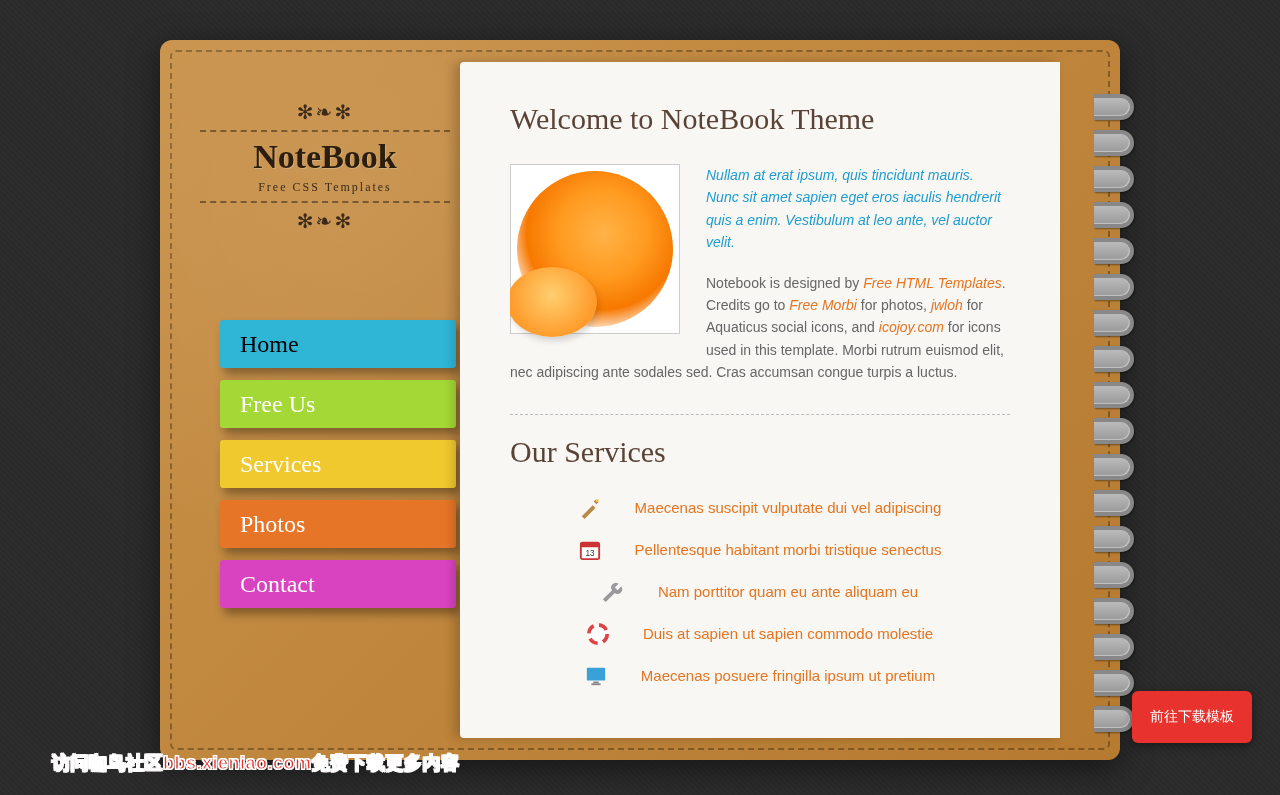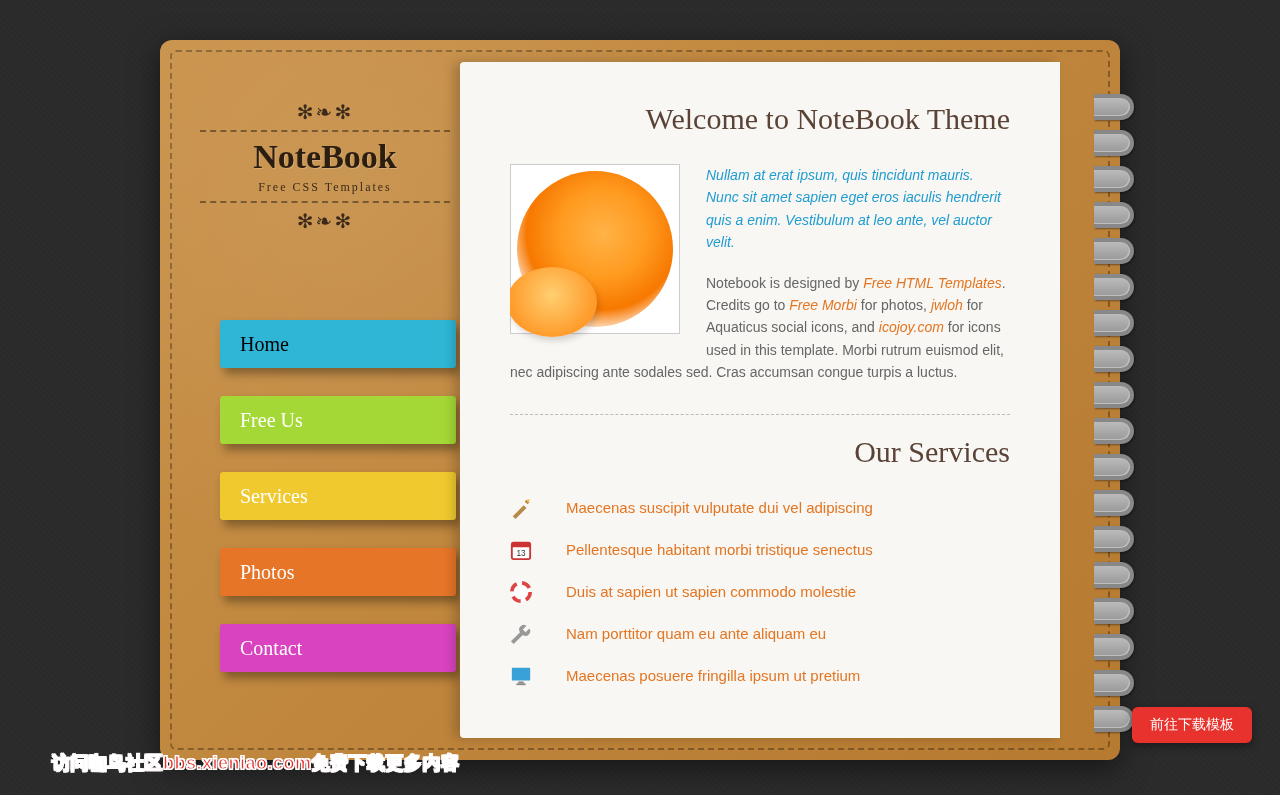--- a/index.html
+++ b/index.html
@@ -111,39 +111,38 @@
   top: 280px;
   width: 236px;
 }
 .nav-item {
   display: block;
   height: 48px;
   line-height: 48px;
   padding-left: 20px;
   color: #fff;
   font-family: Georgia, serif;
-  font-size: 20px;
-  margin-bottom: 28px;
+  font-size: 24px;
+  margin-bottom: 12px;
   border-radius: 3px;
   box-shadow: 4px 6px 10px rgba(0,0,0,0.35);
   cursor: pointer;
 }
 .nav-item.active { color: #000; }
 .nav-home { background: #2fb6d6; }
 .nav-about { background: #a4d836; }
 .nav-services { background: #efc92e; }
 .nav-gallery { background: #e67528; }
 .nav-contact { background: #d943c0; }
 h1.page-title {
   font-size: 30px;
   color: #5a4336;
   font-weight: normal;
   margin-bottom: 28px;
   font-family: Georgia, serif;
-  text-align: right;
 }
 .intro-block { overflow: hidden; margin-bottom: 20px; }
 .photo-frame {
   float: left;
   width: 170px;
   height: 170px;
   border: 1px solid #ccc;
   background: #fff;
   padding: 6px;
   margin-right: 26px;
@@ -188,36 +187,37 @@
 }
 .services-list { list-style: none; margin-top: 18px; }
 .services-list li {
   display: flex;
   align-items: center;
   gap: 34px;
   margin-bottom: 20px;
   font-family: Arial, sans-serif;
   font-size: 15px;
   color: #e47521;
+  justify-content: center;
 }
 .svc-icon {
   width: 22px;
   height: 22px;
   flex-shrink: 0;
   display: inline-block;
 }
 .dl-button {
   position: absolute;
   right: 28px;
   bottom: 52px;
   background: #e8322d;
   color: #fff;
   font-family: Arial, sans-serif;
   font-size: 14px;
-  padding: 9px 18px;
+  padding: 17px 18px;
   border-radius: 6px;
   cursor: pointer;
   box-shadow: 0 3px 8px rgba(0,0,0,0.4);
 }
 .footer-text {
   position: absolute;
   left: 52px;
   bottom: 20px;
   font-family: "Microsoft YaHei", Arial, sans-serif;
   font-weight: bold;
@@ -279,29 +279,29 @@
       <li>
         <span class="svc-icon"><svg viewBox="0 0 24 24">
               <rect x="2" y="4" width="20" height="18" rx="2" fill="#fff" stroke="#c33" stroke-width="2"></rect>
               <rect x="2" y="4" width="20" height="5" fill="#c33"></rect>
               <text x="12" y="18" text-anchor="middle" font-size="9" fill="#333">13</text>
             </svg></span>
         <span>Pellentesque habitant morbi tristique senectus</span>
       </li>
       <li>
         <span class="svc-icon"><svg viewBox="0 0 24 24">
+              <path fill="#999" d="M21 6a5 5 0 01-7 7L4 23l-3-3 10-10a5 5 0 017-7l-4 4 3 3z"></path>
+            </svg></span>
+        <span>Nam porttitor quam eu ante aliquam eu</span>
+      </li>
+      <li>
+        <span class="svc-icon"><svg viewBox="0 0 24 24">
               <circle cx="12" cy="12" r="10" fill="#fff" stroke="#d44" stroke-width="4" stroke-dasharray="10 6"></circle>
             </svg></span>
         <span>Duis at sapien ut sapien commodo molestie</span>
-      </li>
-      <li>
-        <span class="svc-icon"><svg viewBox="0 0 24 24">
-              <path fill="#999" d="M21 6a5 5 0 01-7 7L4 23l-3-3 10-10a5 5 0 017-7l-4 4 3 3z"></path>
-            </svg></span>
-        <span>Nam porttitor quam eu ante aliquam eu</span>
       </li>
       <li>
         <span class="svc-icon"><svg viewBox="0 0 24 24">
               <rect x="2" y="3" width="20" height="14" rx="1" fill="#3aa0d8"></rect>
               <rect x="9" y="18" width="6" height="2" fill="#888"></rect>
               <rect x="7" y="20" width="10" height="2" fill="#888"></rect>
             </svg></span>
         <span>Maecenas posuere fringilla ipsum ut pretium</span>
       </li>
     </ul>

